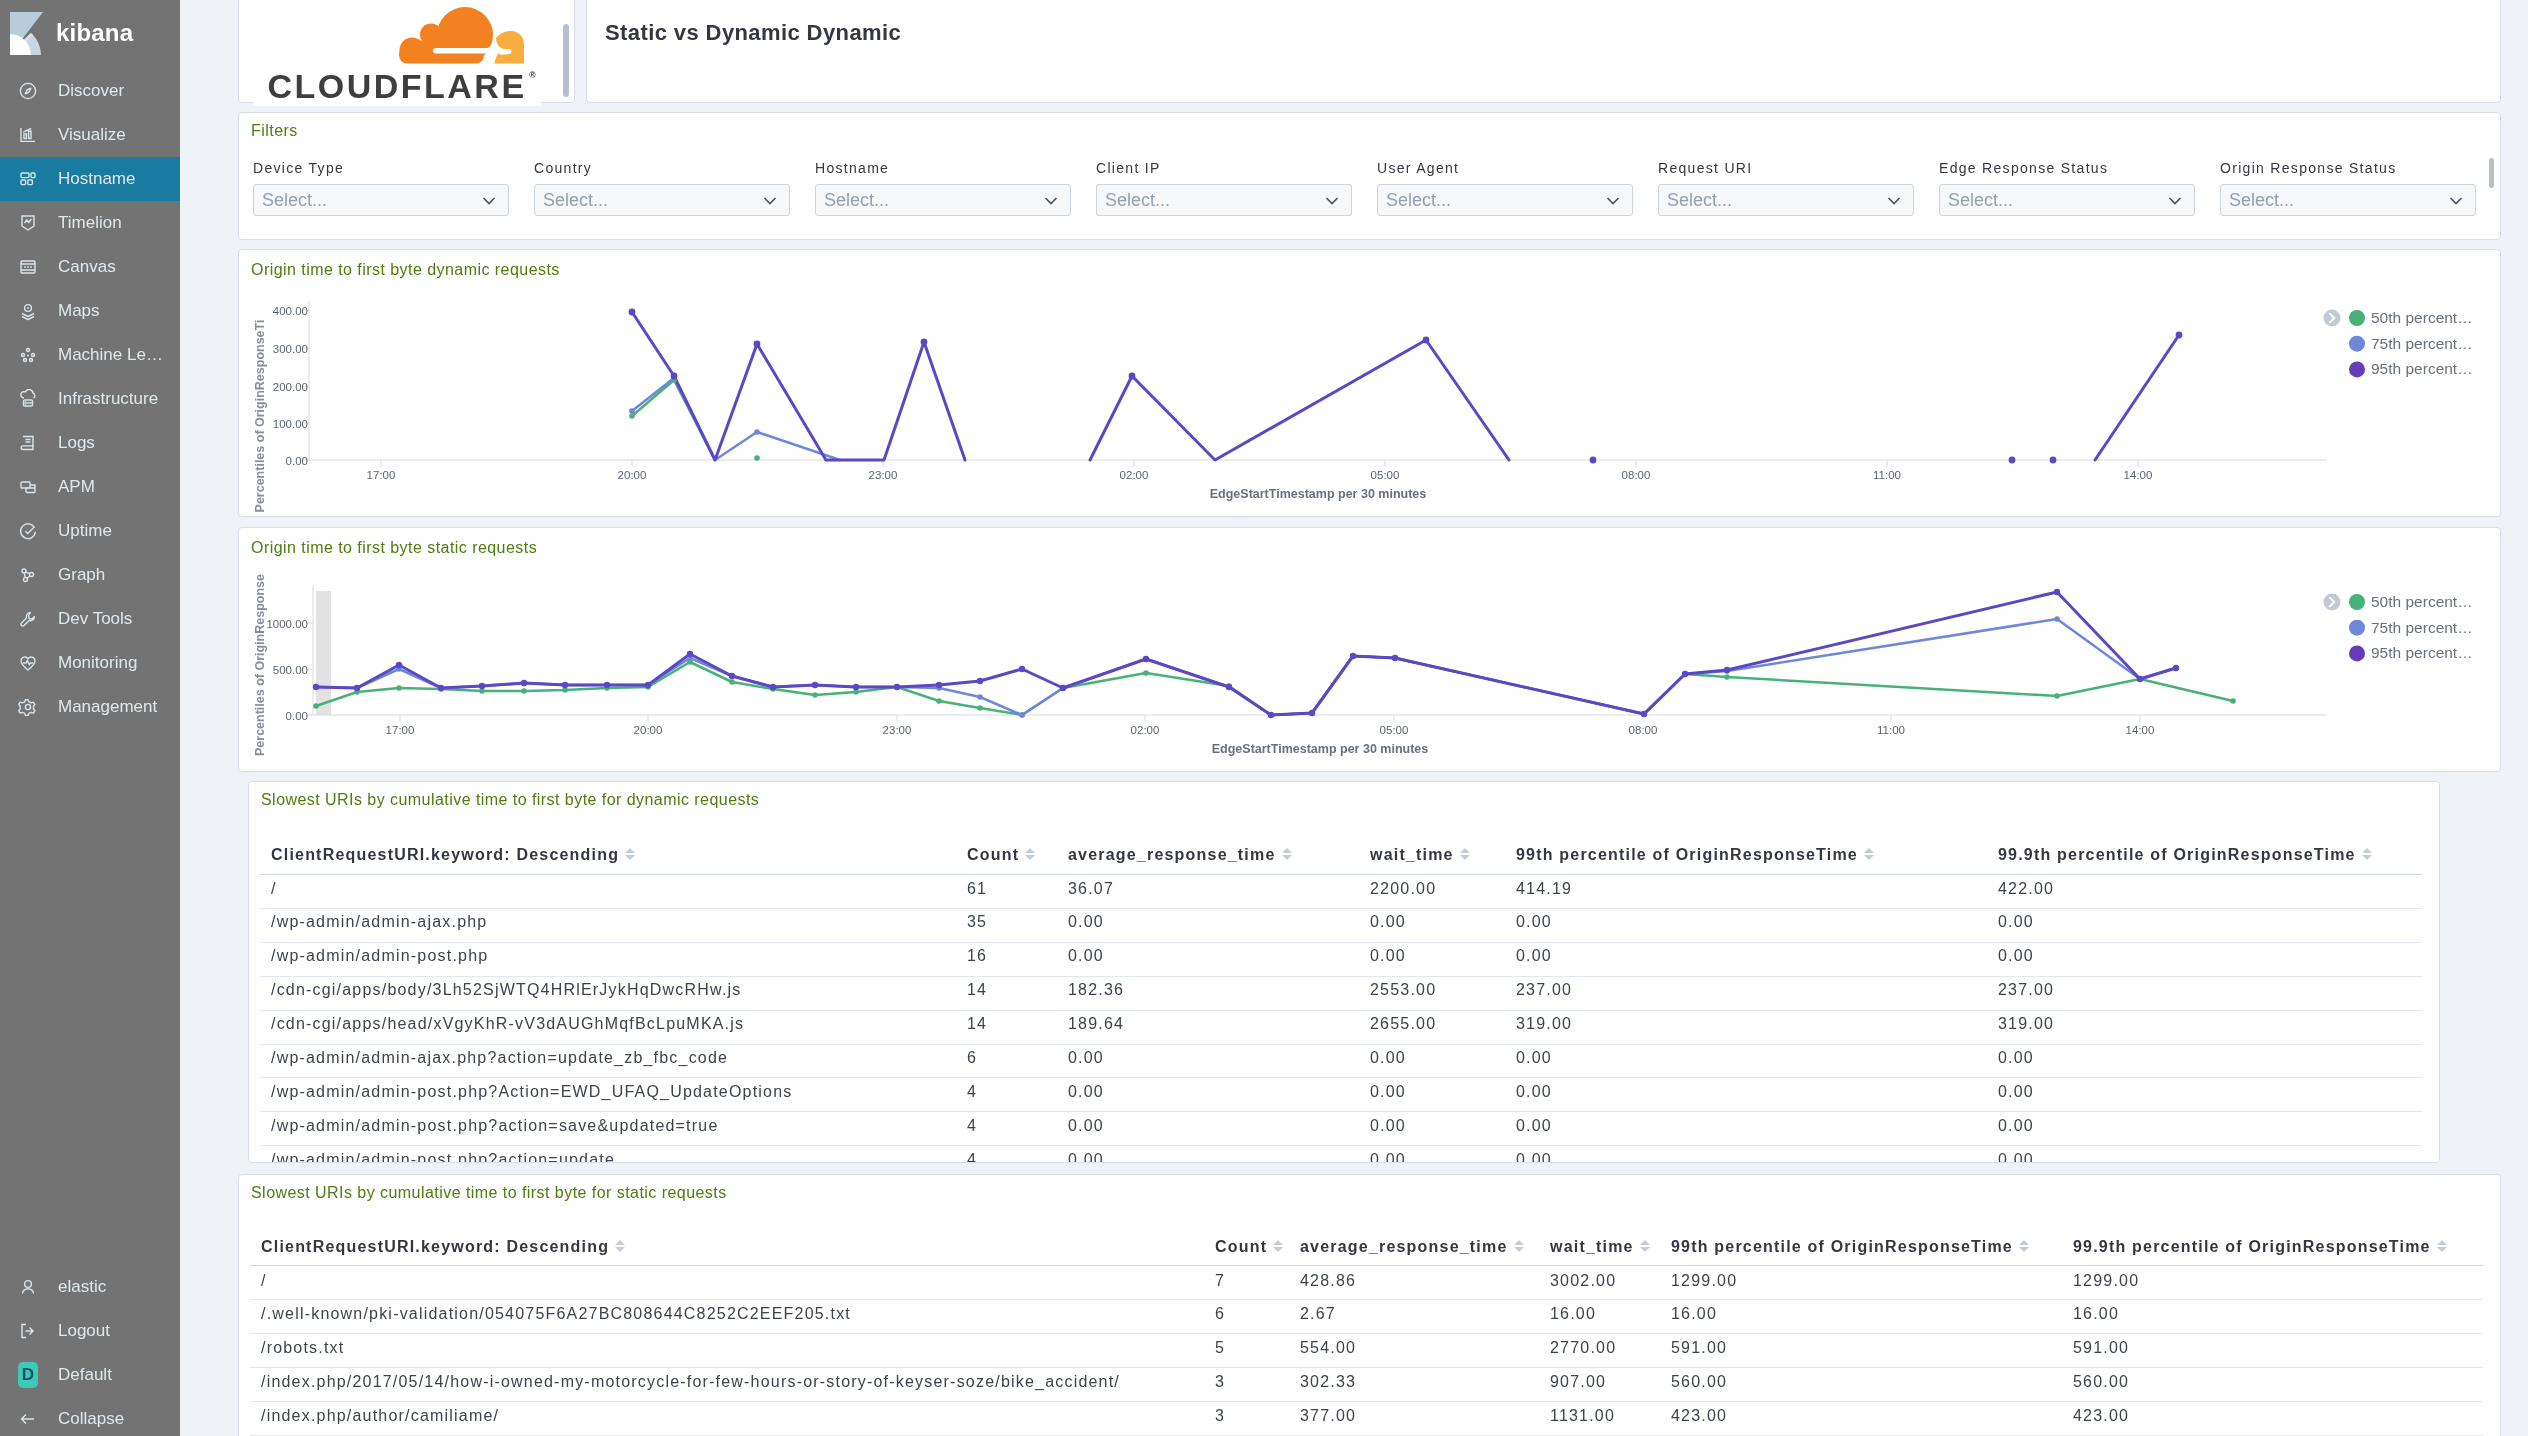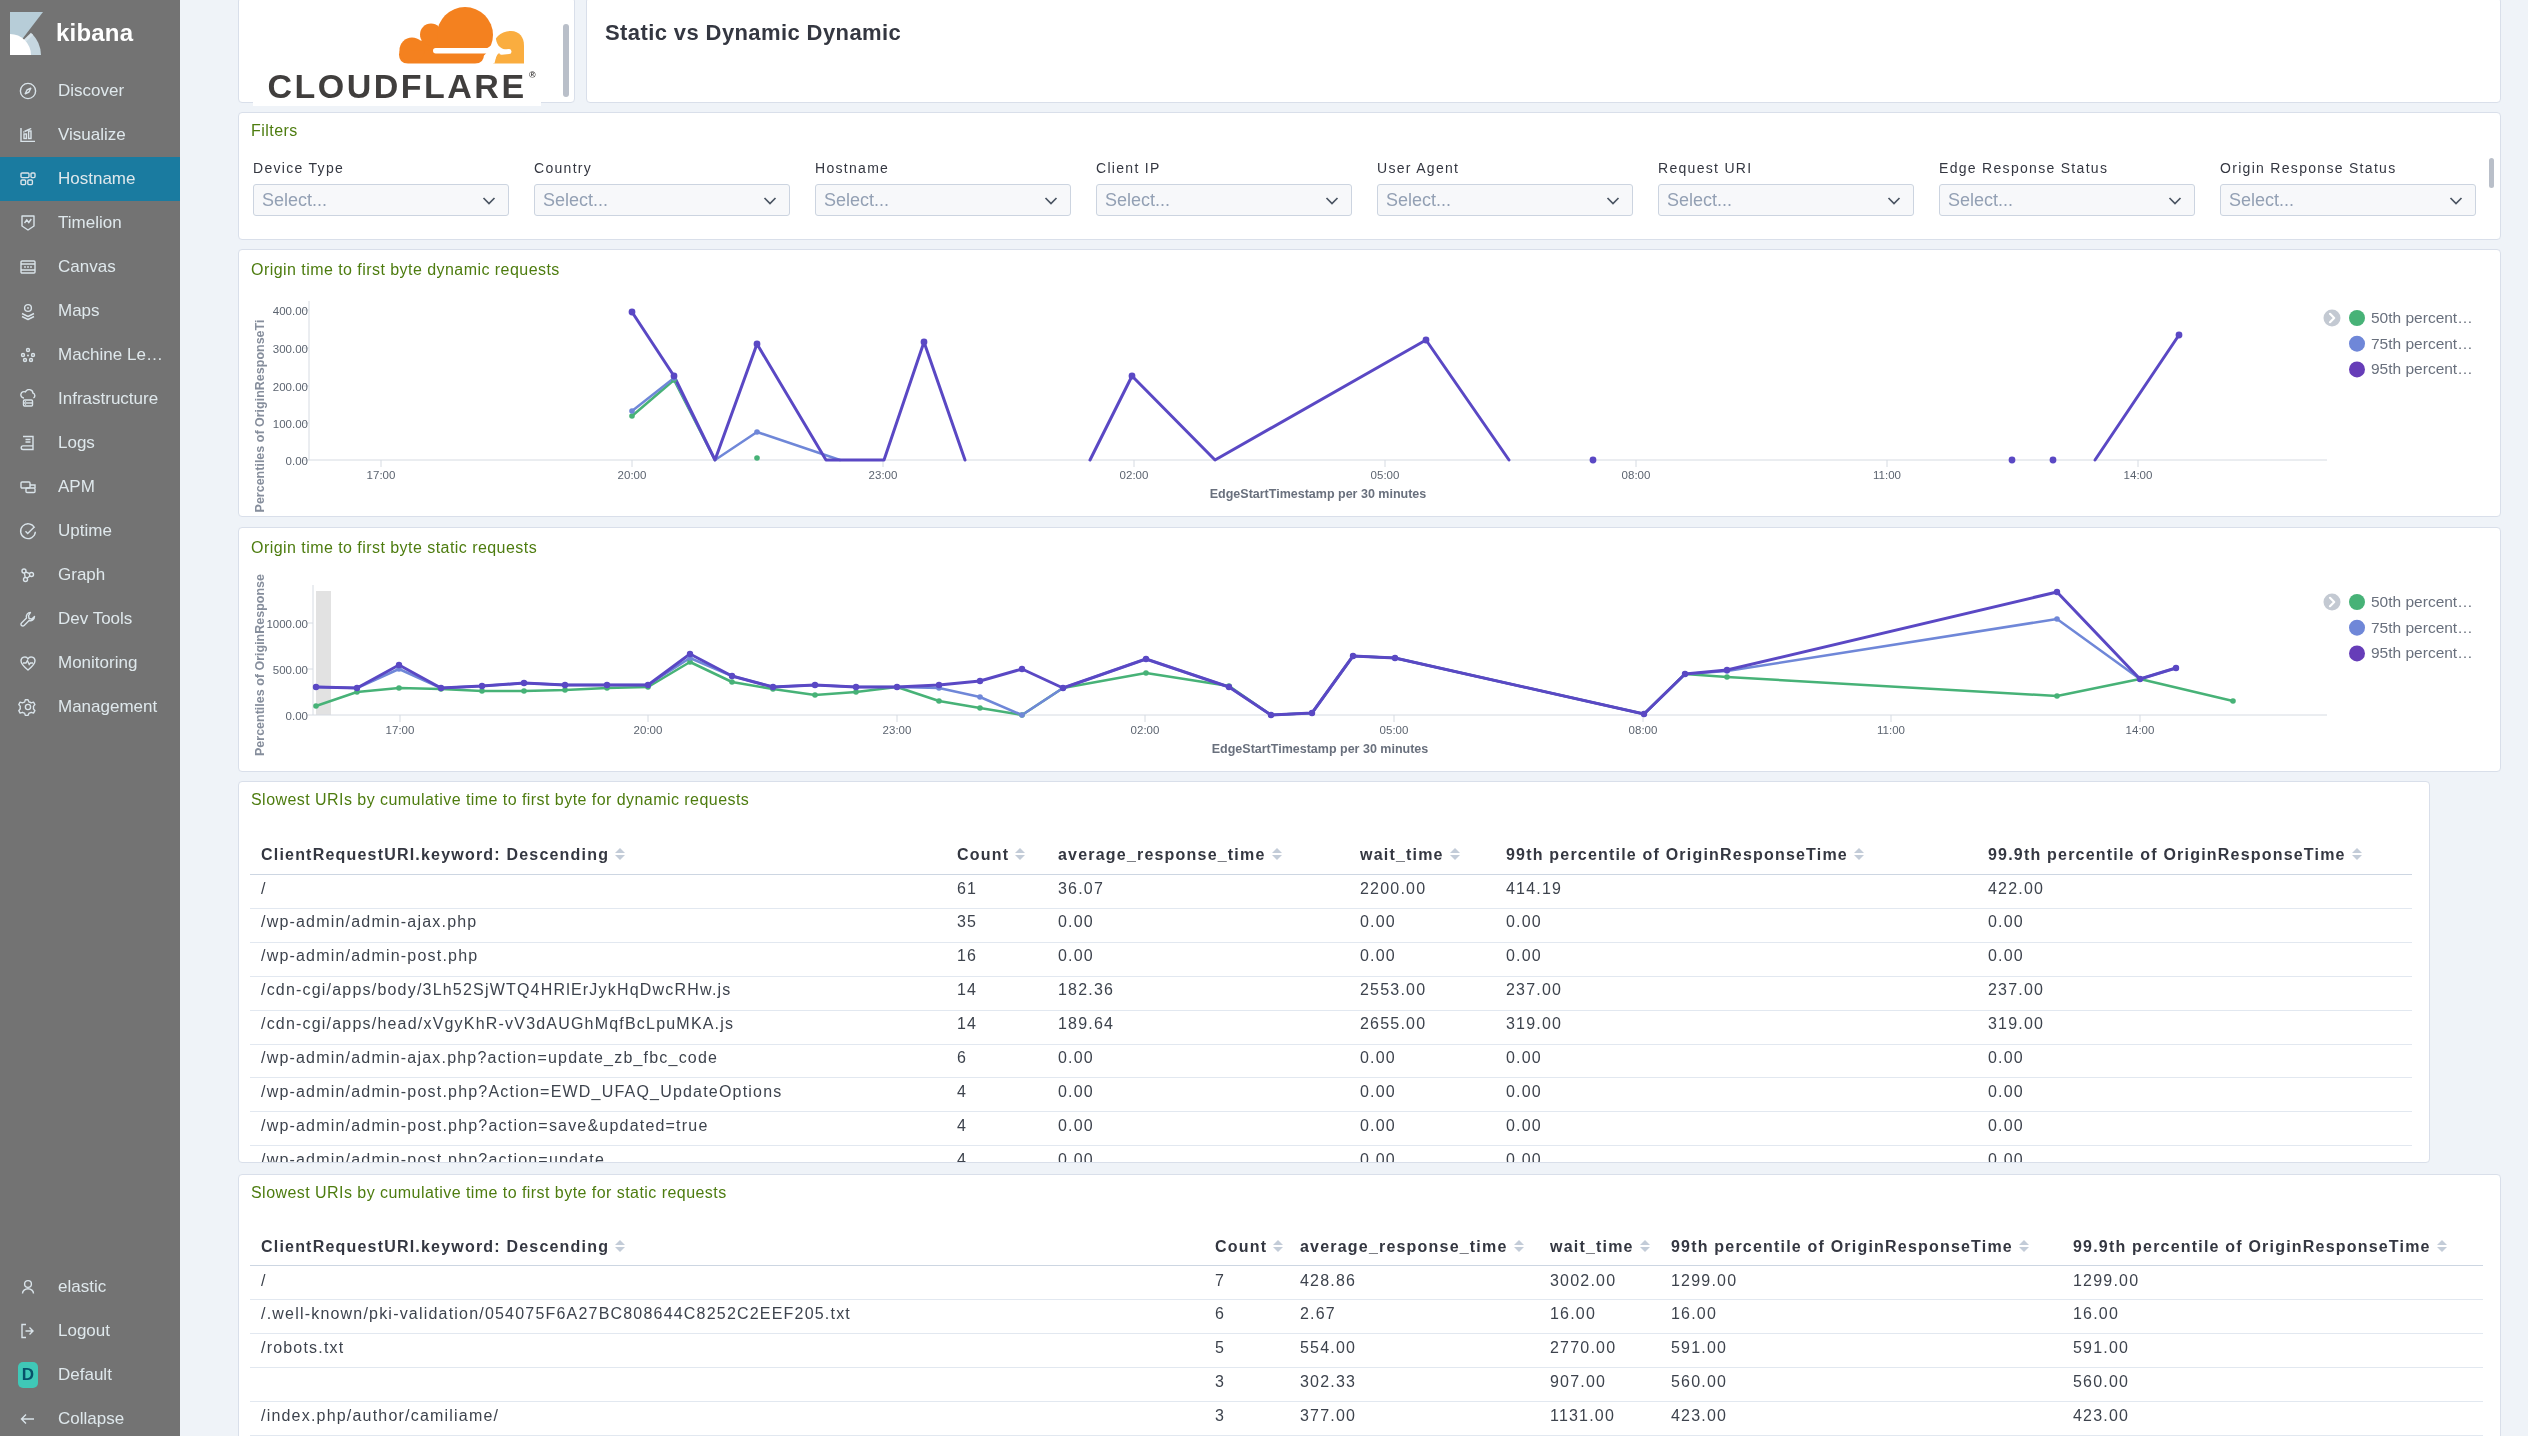--- a/index.html
+++ b/index.html
@@ -508,21 +508,21 @@
       <path d="M 2091 69.8 l 4.2 4.2 l -4.2 4.2" stroke="#fff" stroke-width="2.2" fill="none" stroke-linecap="round" stroke-linejoin="round"></path>
       <circle cx="2118" cy="74.0" r="8" fill="#47b277"></circle>
       <text x="2132" y="79.0" font-size="15.5" fill="#69707d">50th percent…</text>
       <circle cx="2118" cy="99.7" r="8" fill="#6f87d8"></circle>
       <text x="2132" y="104.7" font-size="15.5" fill="#69707d">75th percent…</text>
       <circle cx="2118" cy="125.4" r="8" fill="#663db8"></circle>
       <text x="2132" y="130.4" font-size="15.5" fill="#69707d">95th percent…</text>
     </svg>
 </div>
 
-<div class="panel" style="left:238px;top:781px;width:2192px;height:382px;overflow:hidden">
+<div class="panel" style="left:248px;top:781px;width:2192px;height:382px;overflow:hidden">
   <div class="ptitle" style="left:12px;top:9px">Slowest URIs by cumulative time to first byte for dynamic requests</div>
     <div class="th" style="left:22px;top:64px">ClientRequestURI.keyword: Descending<span class="sort"><span class="s-up"></span><span class="s-dn"></span></span></div>
     <div class="th" style="left:718px;top:64px">Count<span class="sort"><span class="s-up"></span><span class="s-dn"></span></span></div>
     <div class="th" style="left:819px;top:64px">average_response_time<span class="sort"><span class="s-up"></span><span class="s-dn"></span></span></div>
     <div class="th" style="left:1121px;top:64px">wait_time<span class="sort"><span class="s-up"></span><span class="s-dn"></span></span></div>
     <div class="th" style="left:1267px;top:64px">99th percentile of OriginResponseTime<span class="sort"><span class="s-up"></span><span class="s-dn"></span></span></div>
     <div class="th" style="left:1749px;top:64px">99.9th percentile of OriginResponseTime<span class="sort"><span class="s-up"></span><span class="s-dn"></span></span></div>
     <div class="hline" style="top:92px"></div>
     <div class="rline" style="top:125.9px"></div>
     <div class="rline" style="top:159.8px"></div>
@@ -613,20 +613,21 @@
     <div class="td" style="left:1061px;top:130.4px">2.67</div>
     <div class="td" style="left:1311px;top:130.4px">16.00</div>
     <div class="td" style="left:1432px;top:130.4px">16.00</div>
     <div class="td" style="left:1834px;top:130.4px">16.00</div>
     <div class="td" style="left:22px;top:164.3px">/robots.txt</div>
     <div class="td" style="left:976px;top:164.3px">5</div>
     <div class="td" style="left:1061px;top:164.3px">554.00</div>
     <div class="td" style="left:1311px;top:164.3px">2770.00</div>
     <div class="td" style="left:1432px;top:164.3px">591.00</div>
     <div class="td" style="left:1834px;top:164.3px">591.00</div>
+    <div class="td" style="left:22px;top:198.2px">/index.php/2017/05/14/how-i-owned-my-motorcycle-for-few-hours-or-story-of-keyser-soze/bike_accident/</div>
     <div class="td" style="left:976px;top:198.2px">3</div>
     <div class="td" style="left:1061px;top:198.2px">302.33</div>
     <div class="td" style="left:1311px;top:198.2px">907.00</div>
     <div class="td" style="left:1432px;top:198.2px">560.00</div>
     <div class="td" style="left:1834px;top:198.2px">560.00</div>
     <div class="td" style="left:22px;top:232.1px">/index.php/author/camiliame/</div>
     <div class="td" style="left:976px;top:232.1px">3</div>
     <div class="td" style="left:1061px;top:232.1px">377.00</div>
     <div class="td" style="left:1311px;top:232.1px">1131.00</div>
     <div class="td" style="left:1432px;top:232.1px">423.00</div>

